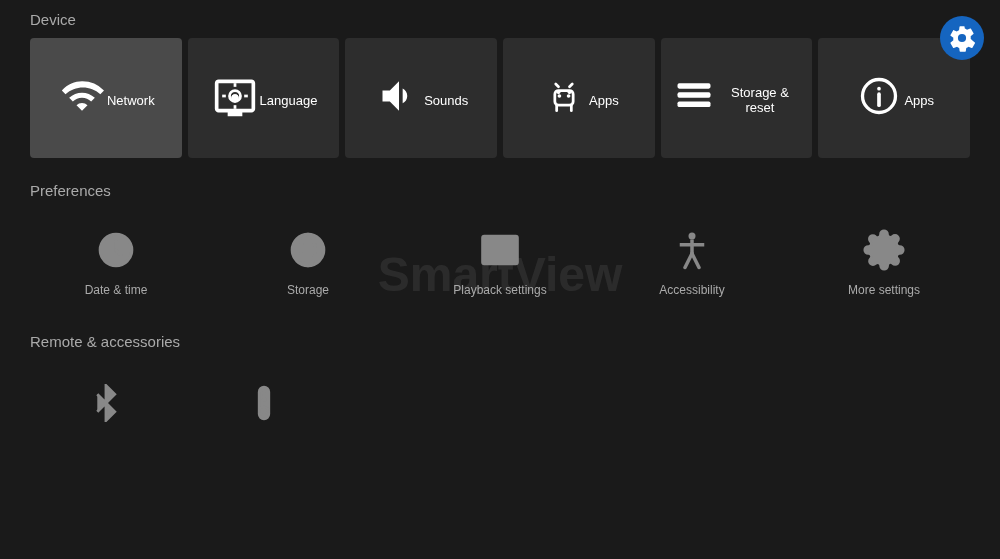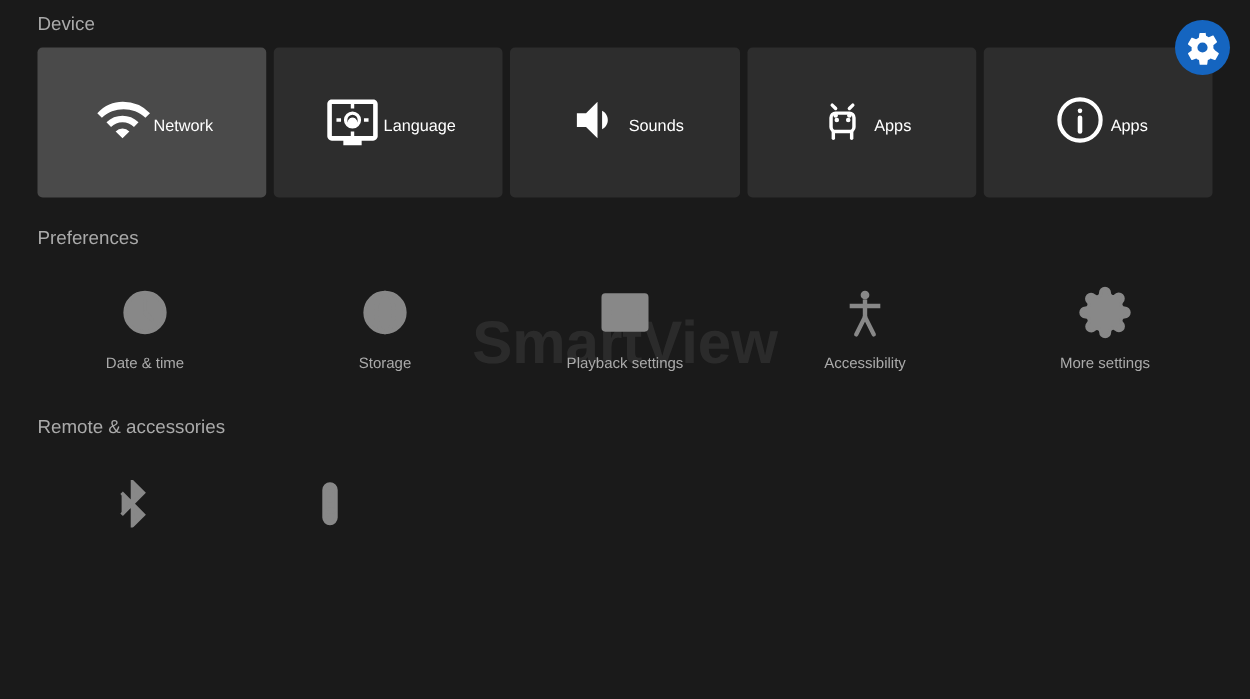--- a/index.html
+++ b/index.html
@@ -238,20 +238,30 @@
             <circle cx="14.5" cy="12" r="1" fill="white"></circle>
             <line x1="9" y1="7" x2="7.5" y2="5.5" stroke="white" stroke-width="1.5" stroke-linecap="round"></line>
             <line x1="15" y1="7" x2="16.5" y2="5.5" stroke="white" stroke-width="1.5" stroke-linecap="round"></line>
             <line x1="8" y1="17" x2="8" y2="20" stroke="white" stroke-width="1.5" stroke-linecap="round"></line>
             <line x1="16" y1="17" x2="16" y2="20" stroke="white" stroke-width="1.5" stroke-linecap="round"></line>
           </svg>
         </div>
         <div class="tile-label">Apps</div>
       </div>
 
+      <div class="tile">
+        <div class="tile-icon">
+          <svg viewBox="0 0 24 24" xmlns="http://www.w3.org/2000/svg">
+            <rect x="3" y="5" width="18" height="3" rx="1" fill="white"></rect>
+            <rect x="3" y="10" width="18" height="3" rx="1" fill="white"></rect>
+            <rect x="3" y="15" width="18" height="3" rx="1" fill="white"></rect>
+          </svg>
+        </div>
+        <div class="tile-label">Storage &amp; reset</div>
+      </div>
 
       <div class="tile">
         <div class="tile-icon">
           <svg viewBox="0 0 24 24" xmlns="http://www.w3.org/2000/svg">
             <circle cx="12" cy="12" r="9" fill="none" stroke="white" stroke-width="1.8"></circle>
             <line x1="12" y1="11" x2="12" y2="17" stroke="white" stroke-width="2" stroke-linecap="round"></line>
             <circle cx="12" cy="8" r="1" fill="white"></circle>
           </svg>
         </div>
         <div class="tile-label">Apps</div>

